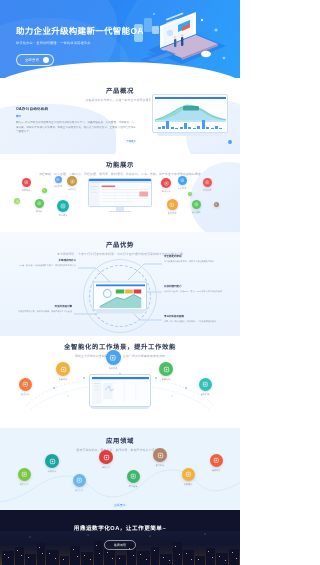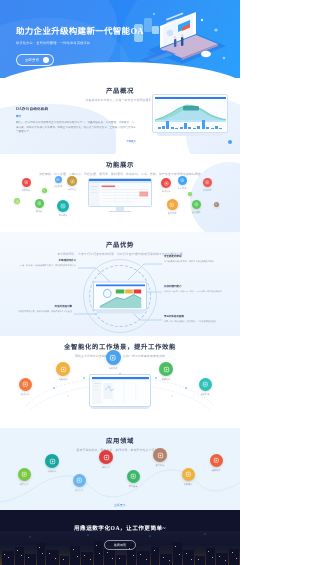--- a/index.html
+++ b/index.html
@@ -2,21 +2,21 @@
 <html lang="zh-CN"><head>
 <meta charset="utf-8">
 <style>
   * { margin:0; padding:0; box-sizing:border-box; }
   html,body { width:240px; height:565px; overflow:hidden; }
   body {
     font-family:"Liberation Sans","DejaVu Sans",sans-serif;
     background:#ffffff; color:#333;
     -webkit-font-smoothing:antialiased;
   }
-  .page { position:relative; width:240px; height:565px; overflow:hidden;font-family:Liberation Serif, serif; }
+  .page { position:relative; width:240px; height:565px; overflow:hidden; }
 
   
   .hero {
     position:relative; width:240px; height:78px;
     background:linear-gradient(118deg,#2f7ef0 0%,#2b86f5 42%,#1f9bfb 100%);
     overflow:hidden;
   }
   .hero-wave1 { position:absolute; left:-30px; top:-20px; width:150px; height:120px;
     background:rgba(255,255,255,.07); border-radius:50% 48% 55% 45%; transform:rotate(-18deg); }
   .hero-wave2 { position:absolute; left:-50px; bottom:-60px; width:180px; height:120px;

